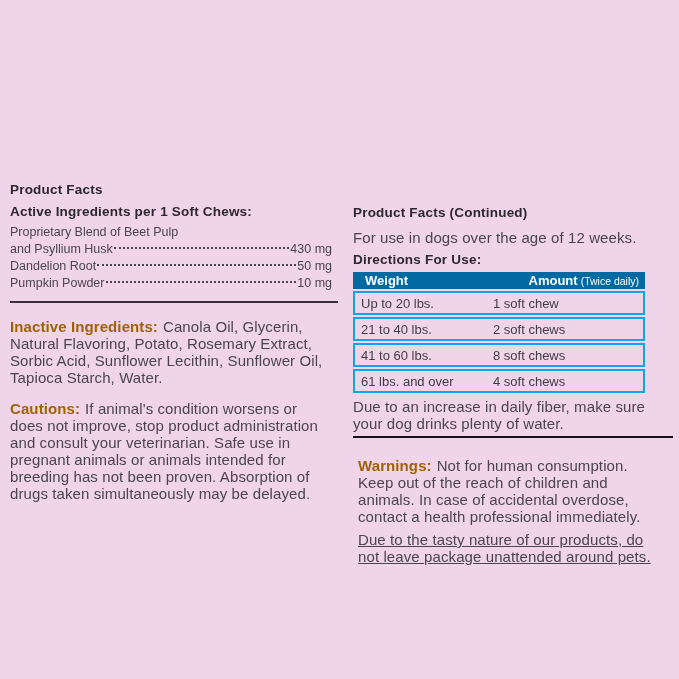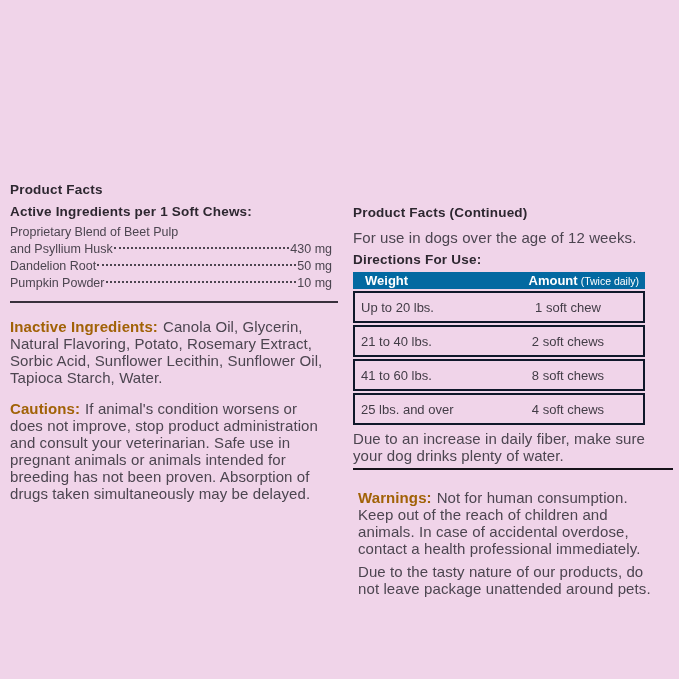--- a/index.html
+++ b/index.html
@@ -68,34 +68,34 @@
     height: 17px;
     display: flex;
     align-items: center;
     font-weight: 700;
     font-size: 13px;
   }
   .h-weight { padding-left: 12px; }
   .h-amount { margin-left: auto; padding-right: 6px; font-weight: 700; }
   .h-note { font-weight: 400; font-size: 10.5px; margin-left: 3px; }
   .drow {
-    height: 32px;
-    border: 2px solid #0f172a;
+    height: 24px;
+    border: 2px solid #0ea5e9;
     margin-top: 2px;
     display: flex;
     align-items: center;
   }
   .drow:first-of-type { margin-top: 0; }
   .c-weight { padding-left: 6px; flex: 1; }
-  .c-amount { width: 150px; text-align: center; }
+  .c-amount { width: 150px; }
 
   .fiber { margin-top: 5px; width: 316px; }
   .divider.dark { border-top-color: #16121a; margin-top: 4px; }
   .warn-p  { margin-top: 19px; padding-left: 5px; width: 314px; }
-  .pets-p  { margin-top: 6px;  padding-left: 5px; width: 314px; }
+  .pets-p  { margin-top: 6px;  padding-left: 5px; width: 314px; text-decoration: underline; }
 </style>
 </head>
 <body>
 
 <div class="label-root">
 
   <section class="col col-left">
     <h1>Product Facts</h1>
     <h2>Active Ingredients per 1 Soft Chews:</h2>
 
@@ -143,21 +143,21 @@
       </div>
       <div class="drow">
         <span class="c-weight">21 to 40 lbs.</span>
         <span class="c-amount">2 soft chews</span>
       </div>
       <div class="drow">
         <span class="c-weight">41 to 60 lbs.</span>
         <span class="c-amount">8 soft chews</span>
       </div>
       <div class="drow">
-        <span class="c-weight">25 lbs. and over</span>
+        <span class="c-weight">61 lbs. and over</span>
         <span class="c-amount">4 soft chews</span>
       </div>
     </div>
 
     <p class="fiber">Due to an increase in daily fiber, make sure your dog drinks plenty of water.</p>
 
     <hr class="divider dark">
 
     <p class="warn-p"><span class="lead">Warnings:</span><span>Not for human consumption. Keep out of the reach of children and animals. In case of accidental overdose, contact a health professional immediately.</span></p>
 

